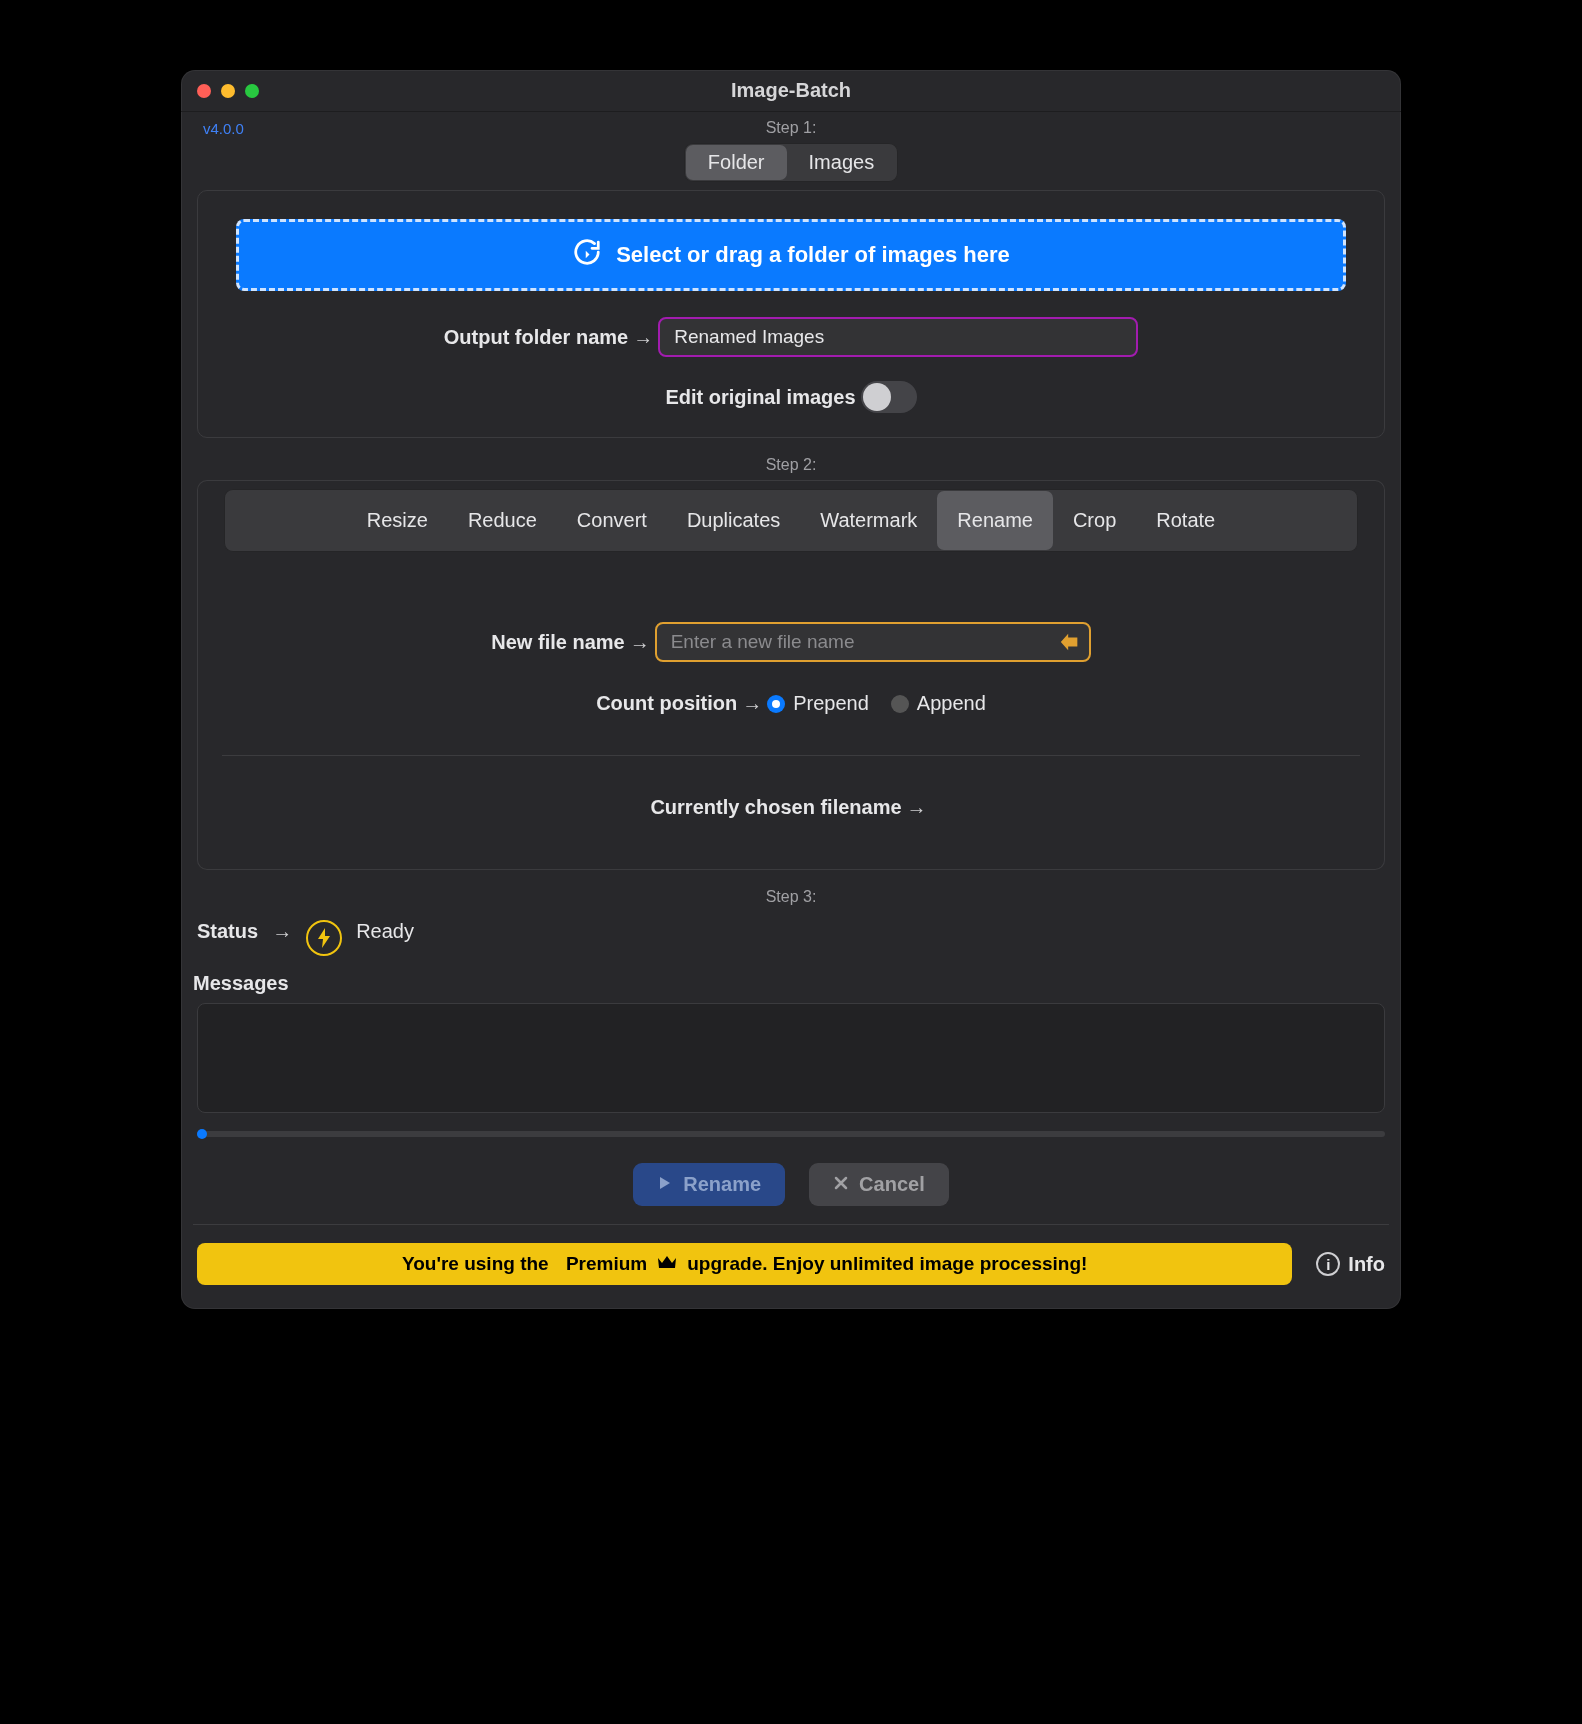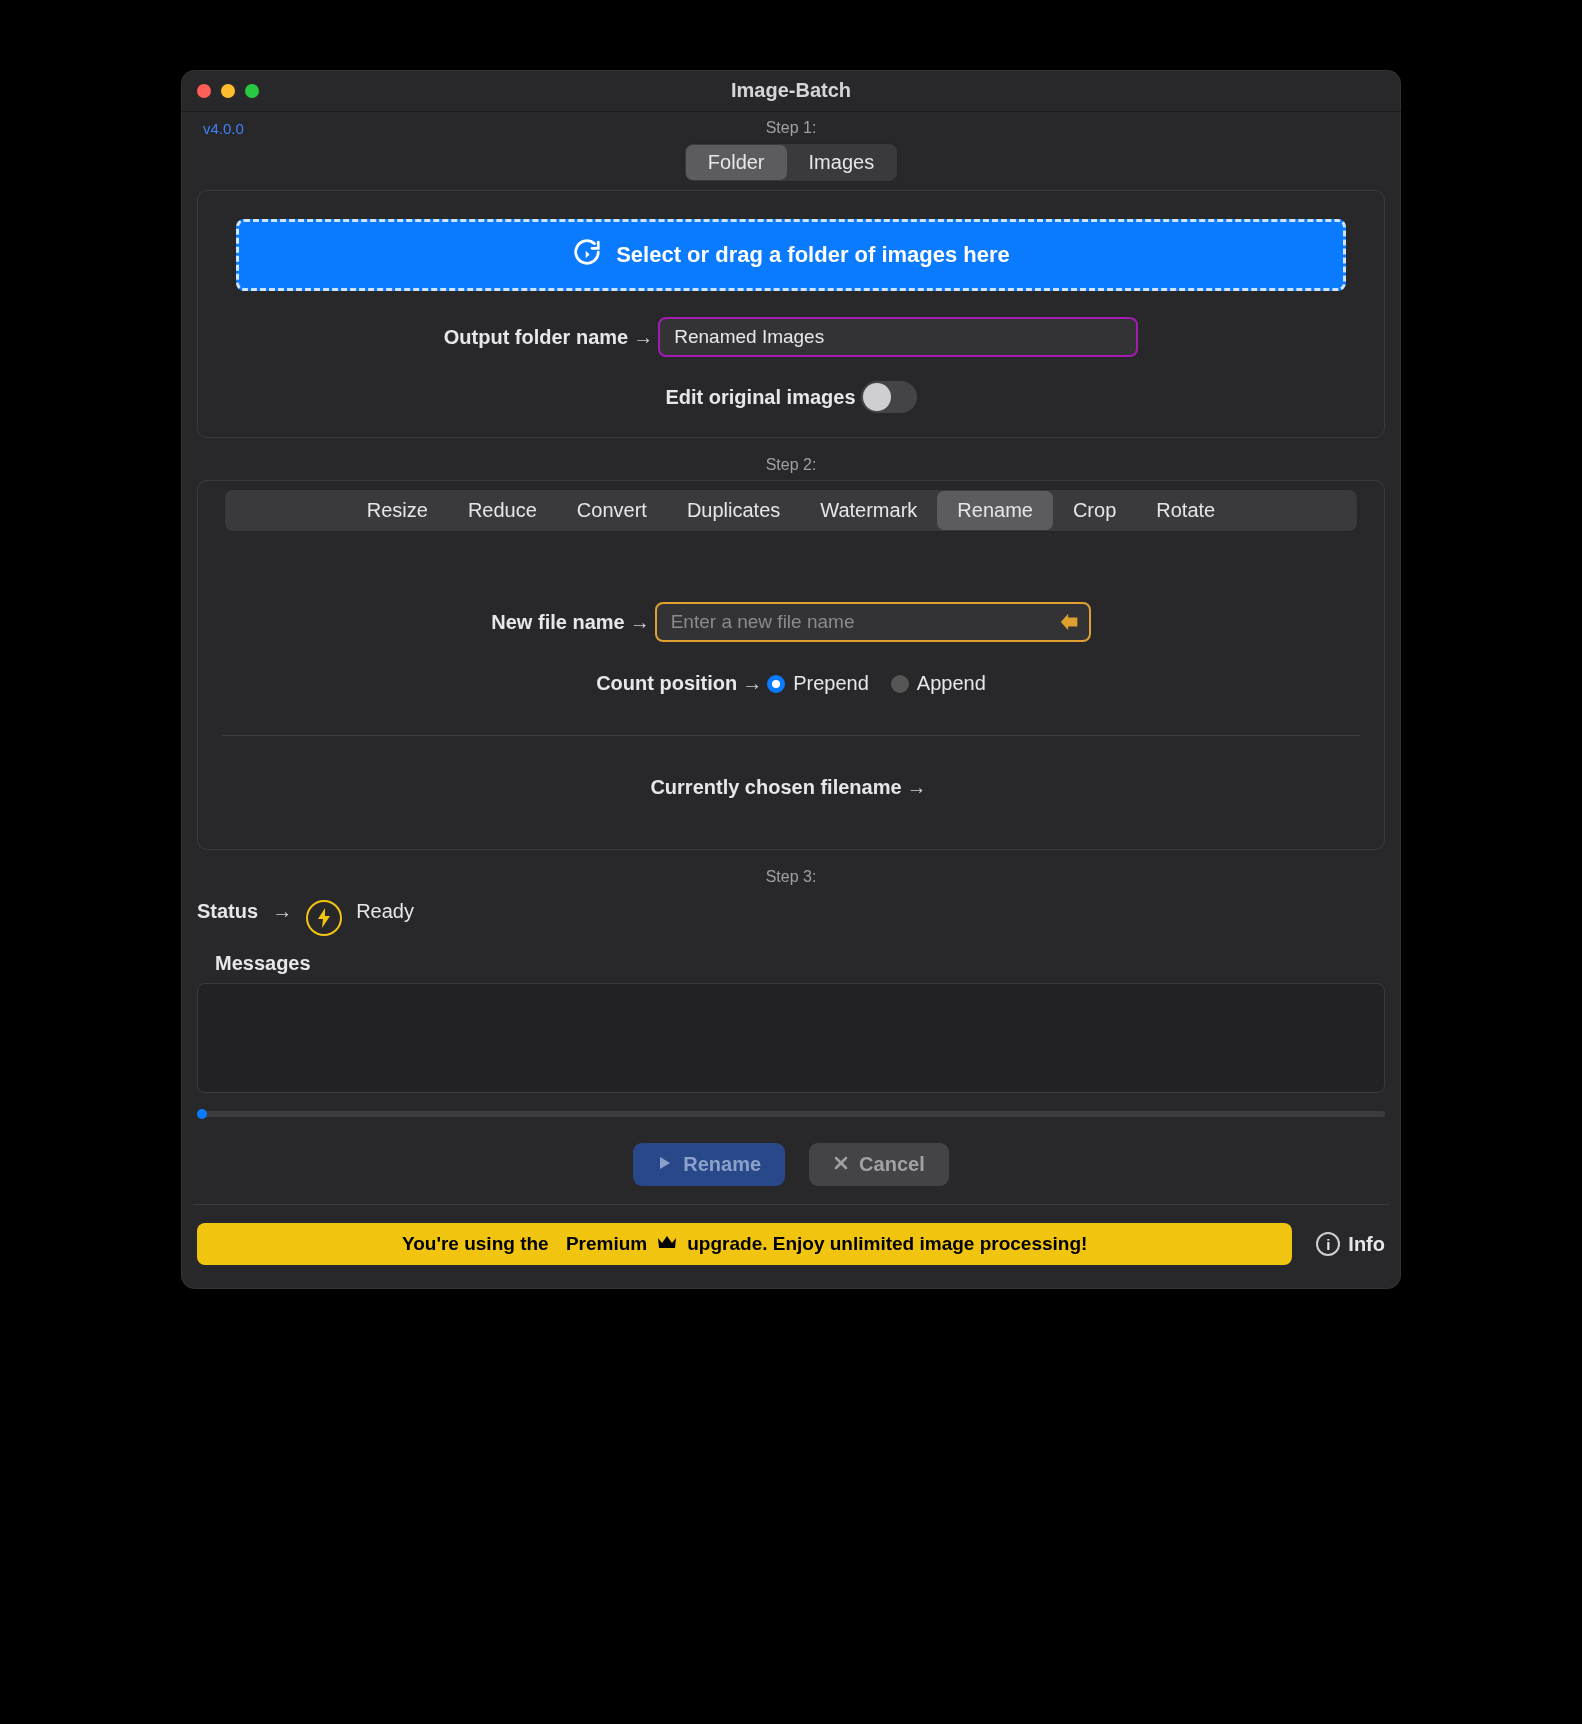--- a/index.html
+++ b/index.html
@@ -90,21 +90,21 @@
   }
 
   .tabs-row {
     display: flex; justify-content: center; gap: 0;
     background: #3a3a3d; border-radius: 9px; padding: 2px;
     margin: 6px 26px 0;
     box-shadow: 0 0 0 1px rgba(0,0,0,.35) inset;
   }
   .tabs-row button {
     border: none; background: transparent; color: #e6e6e8;
-    padding: 8px 20px; font-size: 20px; border-radius: 7px; cursor: pointer;
+    padding: 18px 20px; font-size: 20px; border-radius: 7px; cursor: pointer;
   }
   .tabs-row button.active { background: #5c5c60; }
 
   .panel2 {
     border: 1px solid #3b3b3e; border-top: none;
     border-radius: 0 0 10px 10px;
     margin: 0 4px 18px; padding: 70px 24px 50px;
   }
   .panel2-top {
     border: 1px solid #3b3b3e; border-bottom: none;
@@ -146,21 +146,21 @@
     display: flex; align-items: flex-start; gap: 14px;
     color: #e7e7e9; font-weight: 600; font-size: 20px;
     padding: 0 4px;
   }
   .bolt-badge {
     width: 36px; height: 36px; border-radius: 50%;
     border: 2px solid #f1c40f; display: inline-flex;
     align-items: center; justify-content: center; color: #f1c40f;
   }
 
-  .messages-label { color: #e7e7e9; font-weight: 600; font-size: 20px; margin: 16px 22px 8px; }
+  .messages-label { color: #e7e7e9; font-weight: 600; font-size: 20px; margin: 16px 0 8px; }
   .messages-box {
     min-height: 110px; border: 1px solid #3b3b3e; border-radius: 8px;
     margin: 0 4px; background: #222224;
   }
 
   .progress { margin: 18px 4px 0; }
   .progress-track { height: 6px; background: #3c3c3f; border-radius: 3px; position: relative; }
   .progress-knob { position: absolute; left: 0; top: -2px; width: 10px; height: 10px; border-radius: 50%; background: #0a7aff; }
 
   .actions { display: flex; justify-content: center; gap: 24px; margin: 26px 0 8px; }

